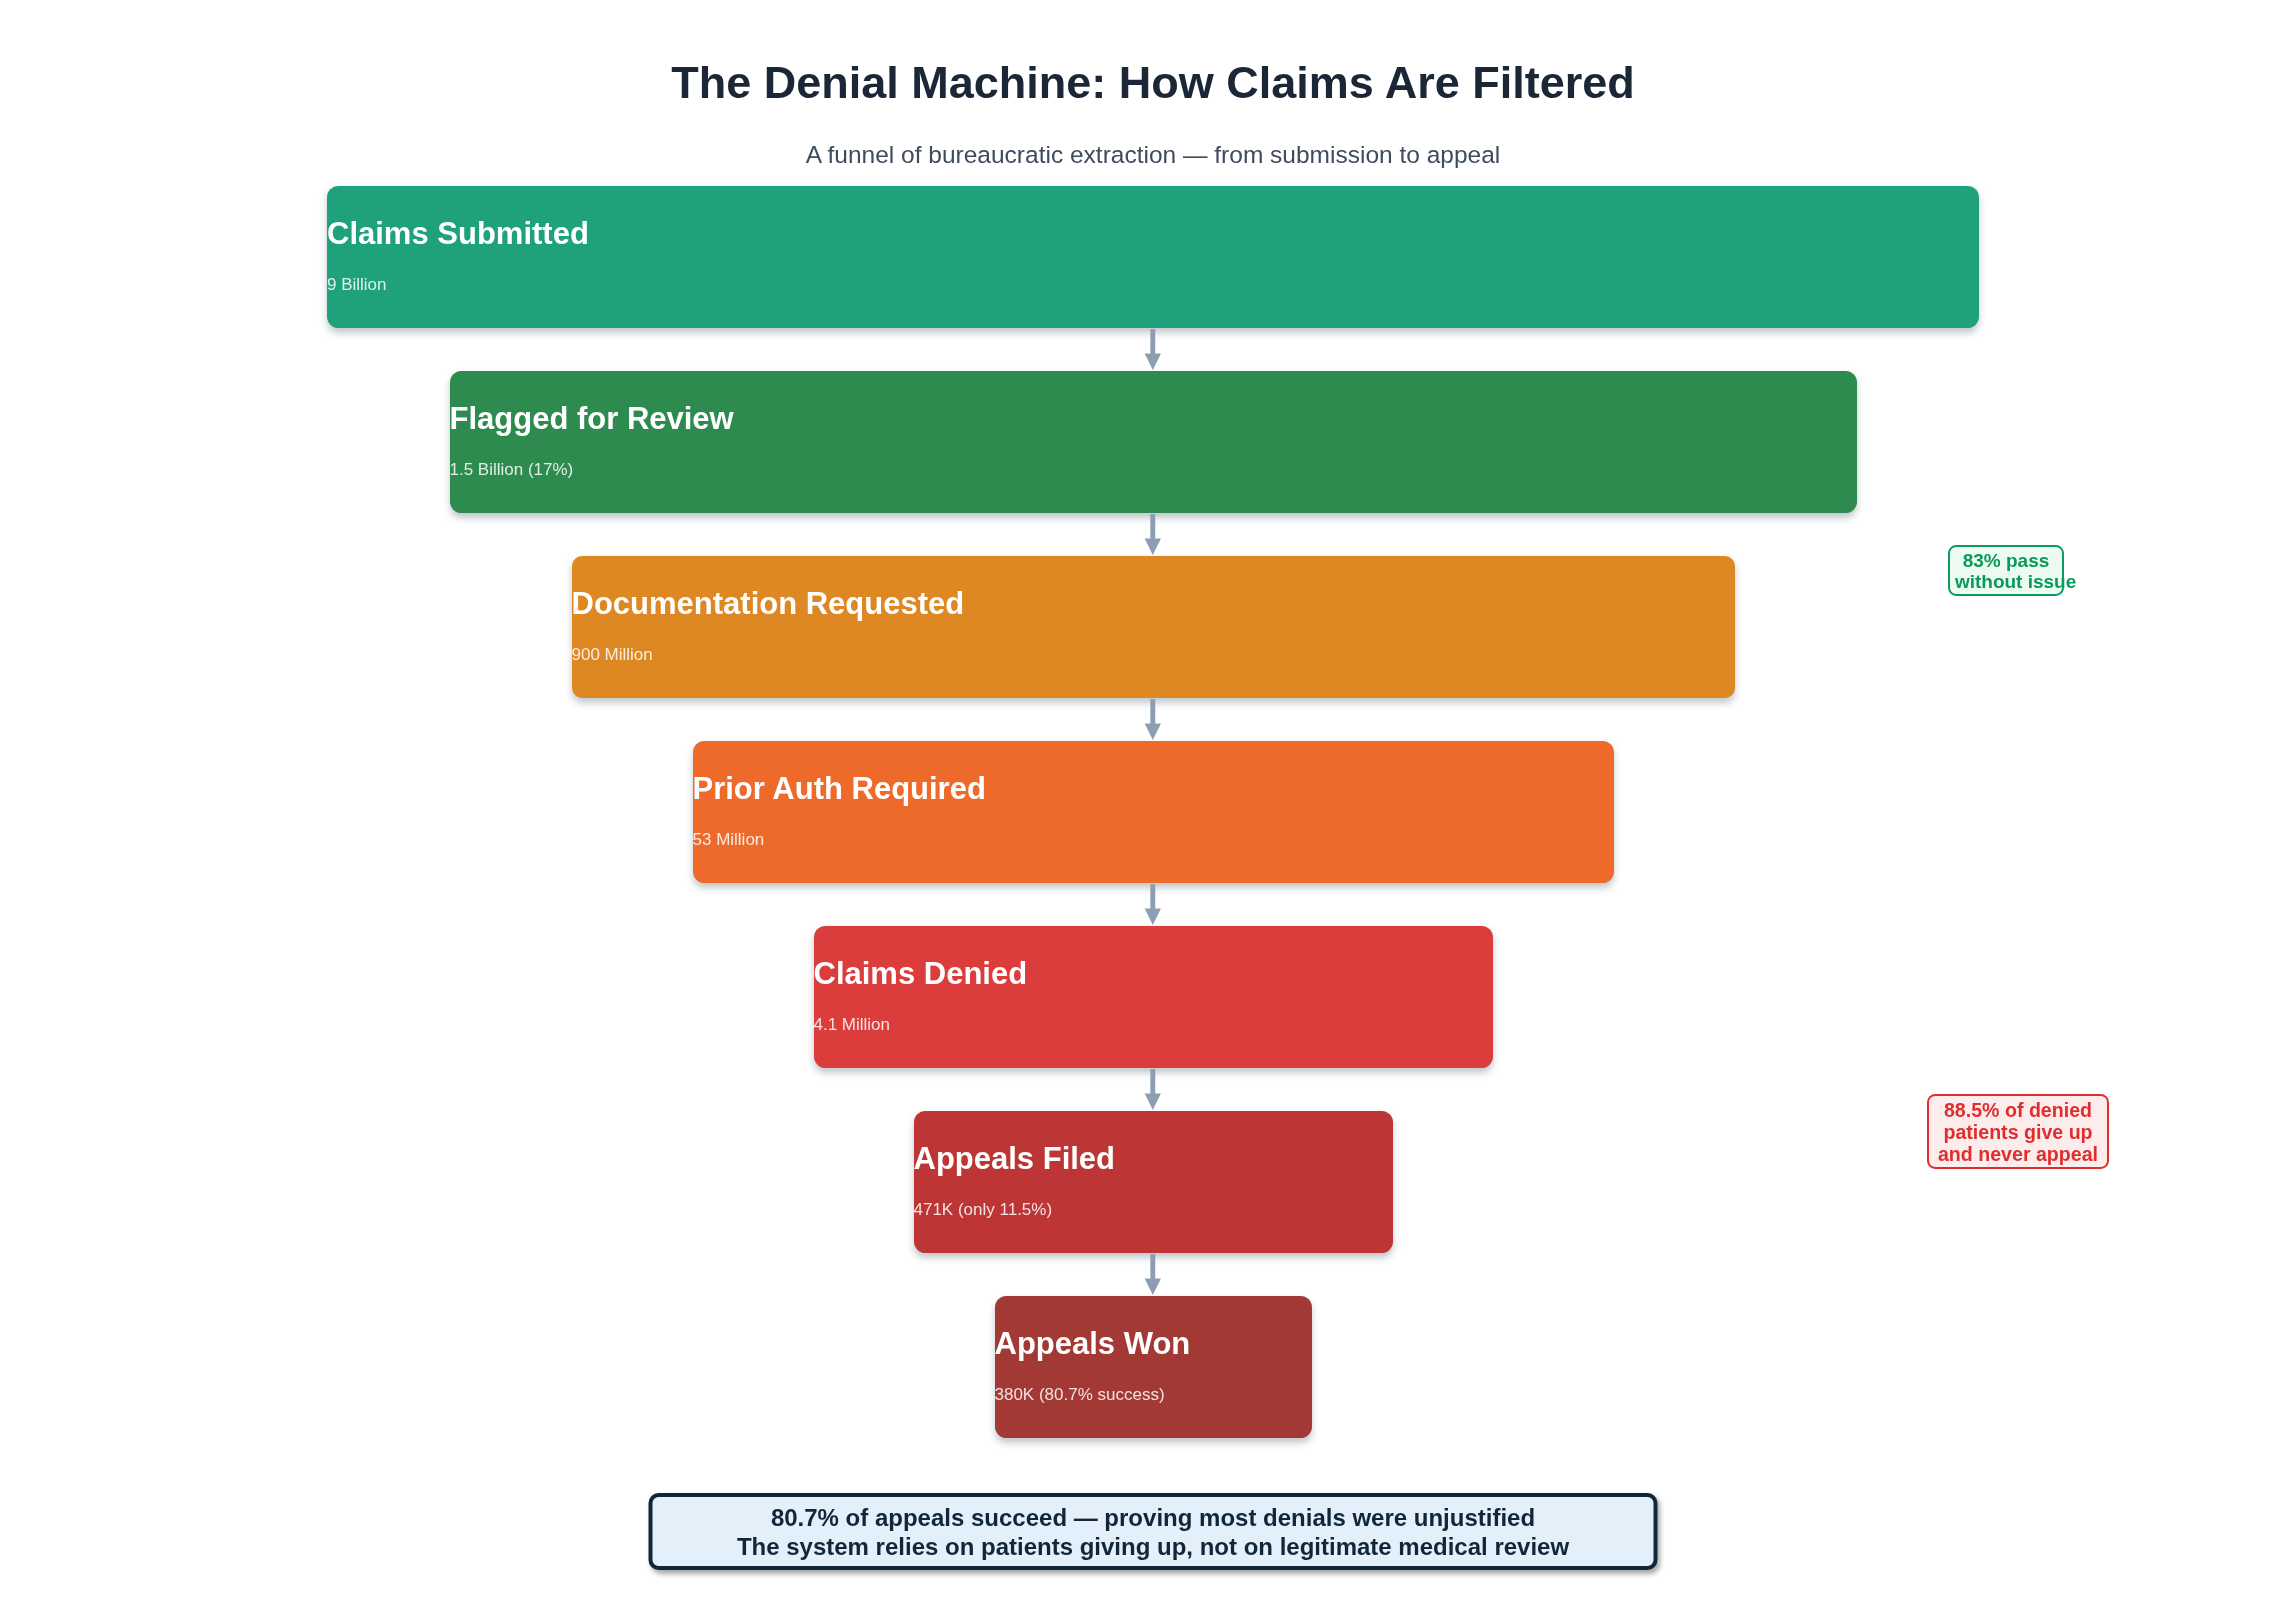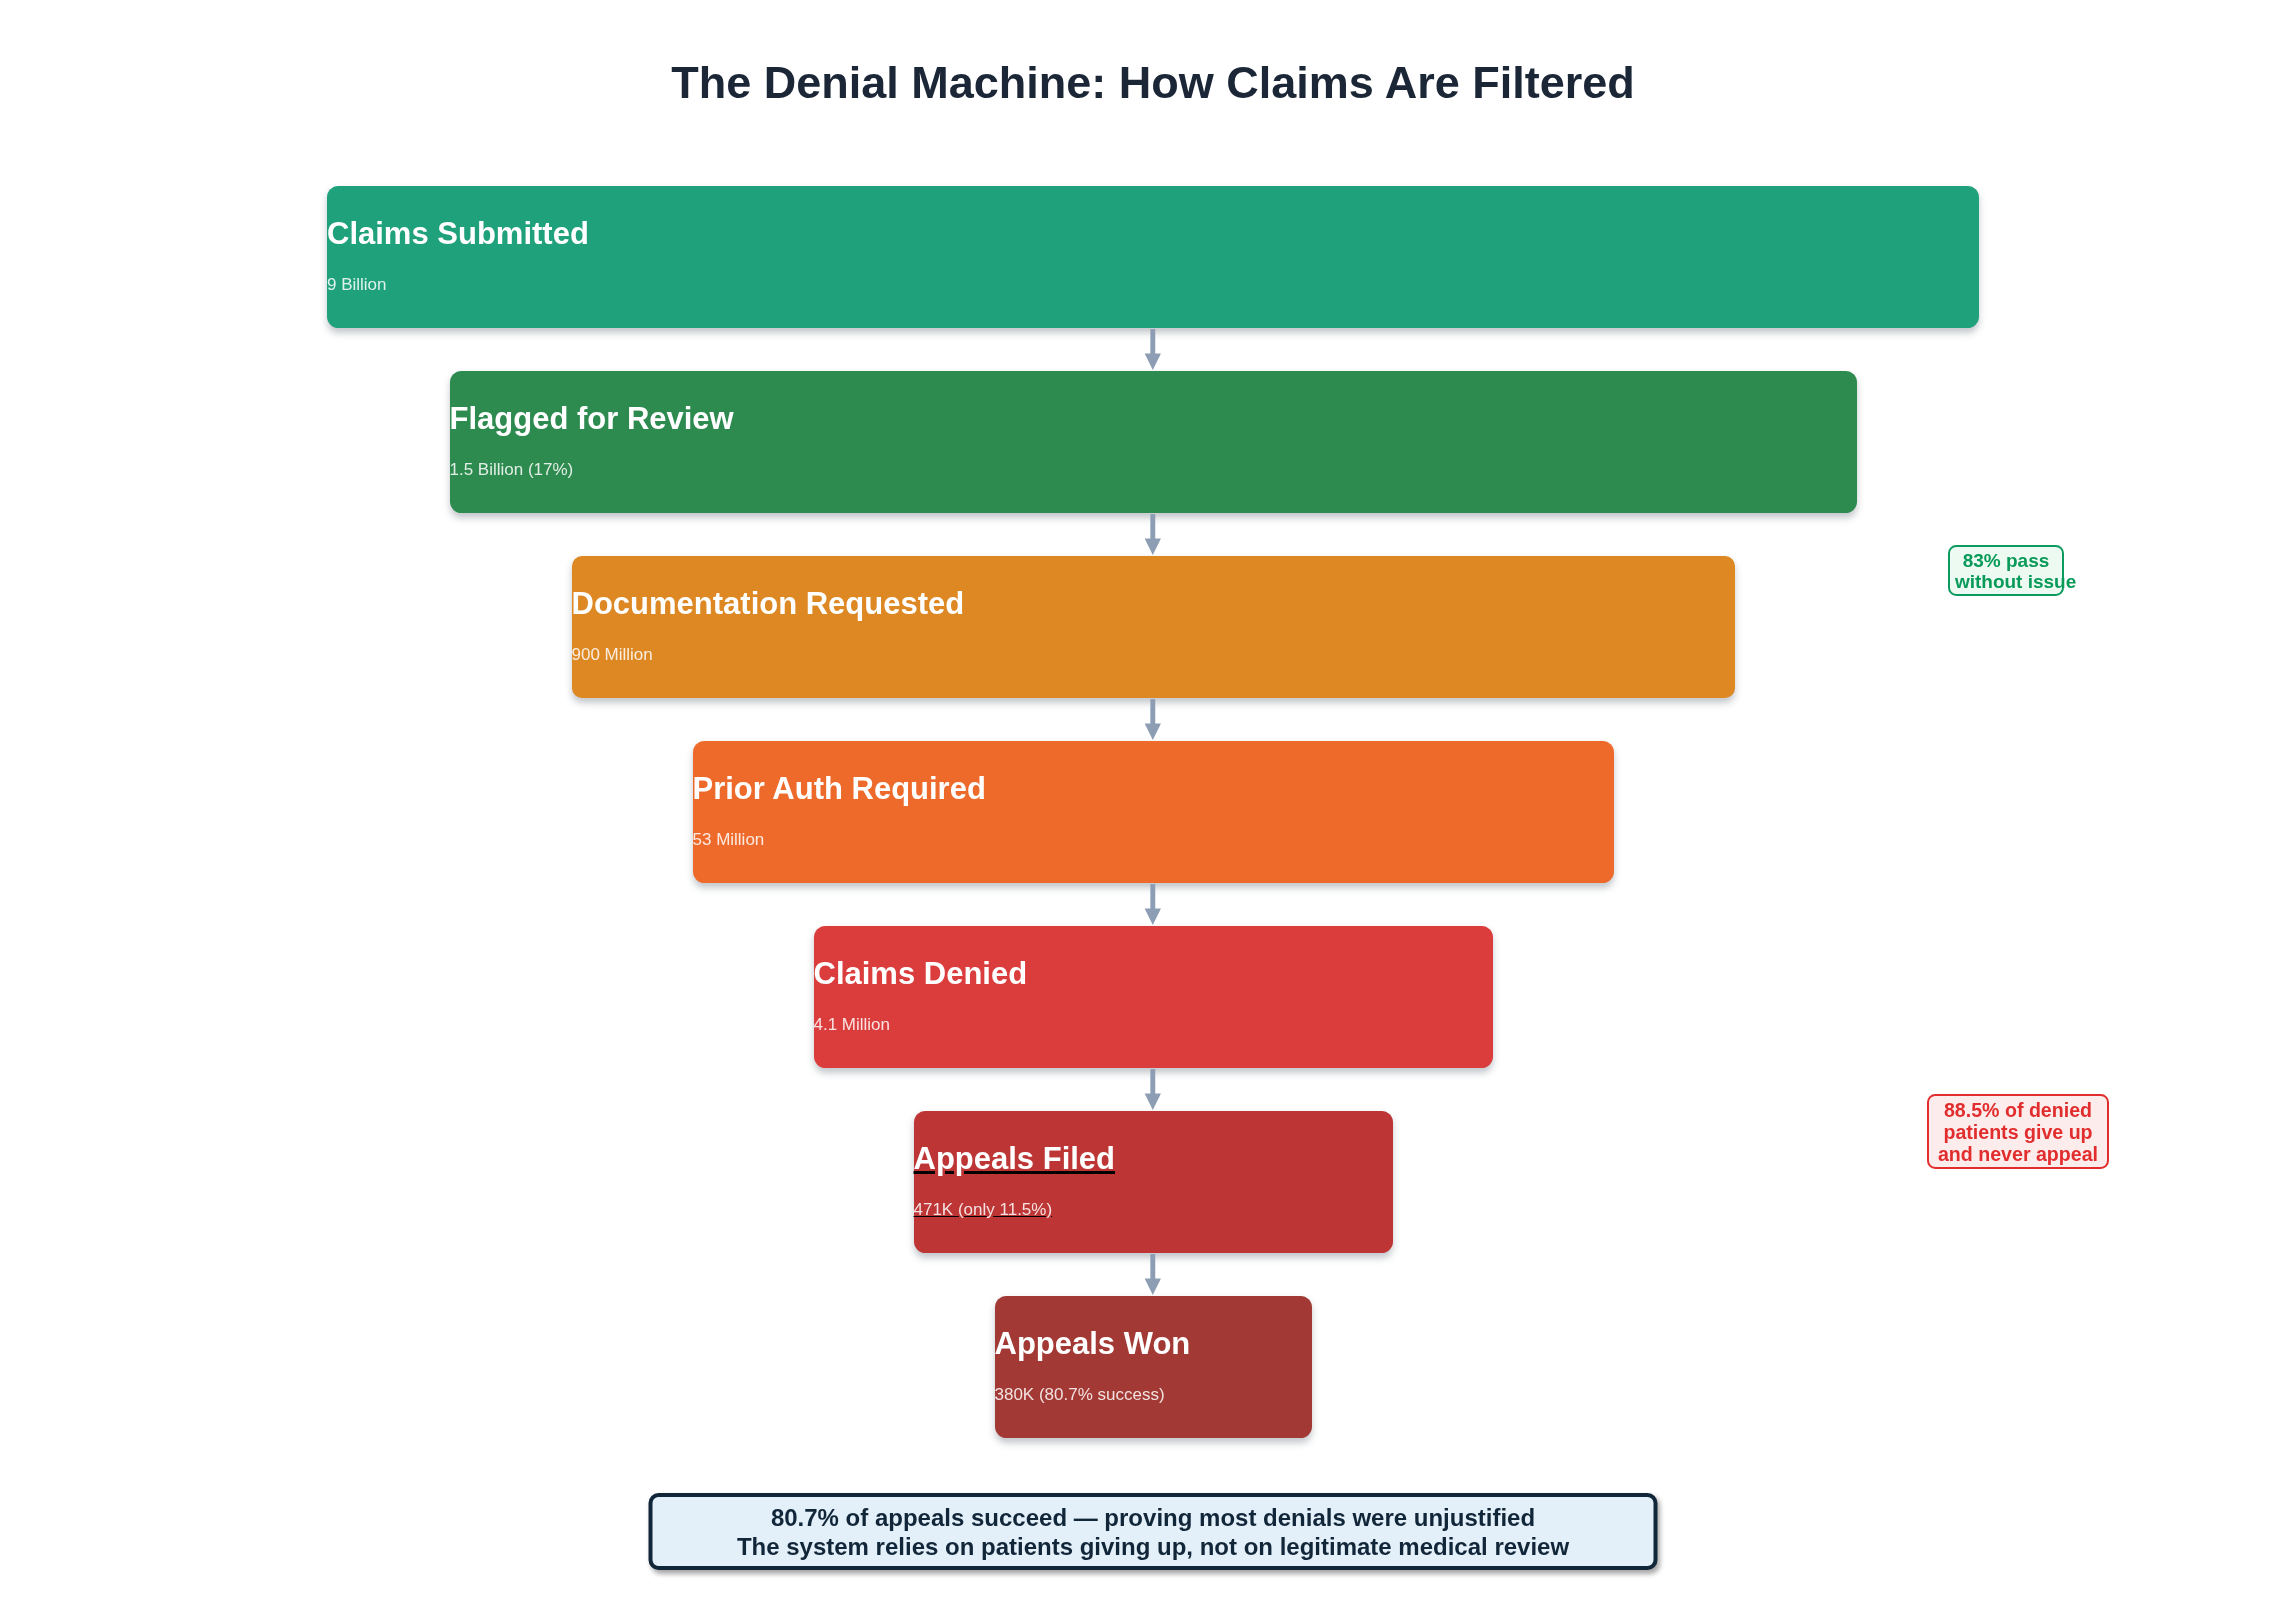--- a/index.html
+++ b/index.html
@@ -58,20 +58,21 @@
     white-space:nowrap;
   }
   .callout-line{display:block;}
 </style>
 </head>
 <body>
 
 <div class="page">
 
   <div class="chart-title">The Denial Machine: How Claims Are Filtered</div>
+  <div class="chart-subtitle">A funnel of bureaucratic extraction — from submission to appeal</div>
 
   <div class="funnel">
 
     <div class="stage" style="width: 1652px; background: rgb(31, 161, 123);">
       <div class="stage-label">Claims Submitted</div>
       <div class="stage-value">9 Billion</div>
     </div>
     <div class="arrow" style="color: rgb(140, 157, 180);">
       <svg width="19.6" height="41" viewBox="0 0 24 50">
           <path d="M12 0 V32" stroke="currentColor" stroke-width="6" fill="none"></path>
@@ -116,21 +117,21 @@
       <div class="stage-label">Claims Denied</div>
       <div class="stage-value">4.1 Million</div>
     </div>
     <div class="arrow" style="color: rgb(140, 157, 180);">
       <svg width="19.6" height="41" viewBox="0 0 24 50">
           <path d="M12 0 V32" stroke="currentColor" stroke-width="6" fill="none"></path>
           <path d="M2 30 L22 30 L12 50 Z" fill="currentColor"></path>
         </svg>
     </div>
 
-    <div class="stage" style="width: 479px; background: rgb(189, 53, 53); text-decoration: underline;">
+    <div class="stage" style="width: 479px; background: rgb(189, 53, 53);">
       <div class="stage-label">Appeals Filed</div>
       <div class="stage-value">471K (only 11.5%)</div>
     </div>
     <div class="arrow" style="color: rgb(140, 157, 180);">
       <svg width="19.6" height="41" viewBox="0 0 24 50">
           <path d="M12 0 V32" stroke="currentColor" stroke-width="6" fill="none"></path>
           <path d="M2 30 L22 30 L12 50 Z" fill="currentColor"></path>
         </svg>
     </div>
 

